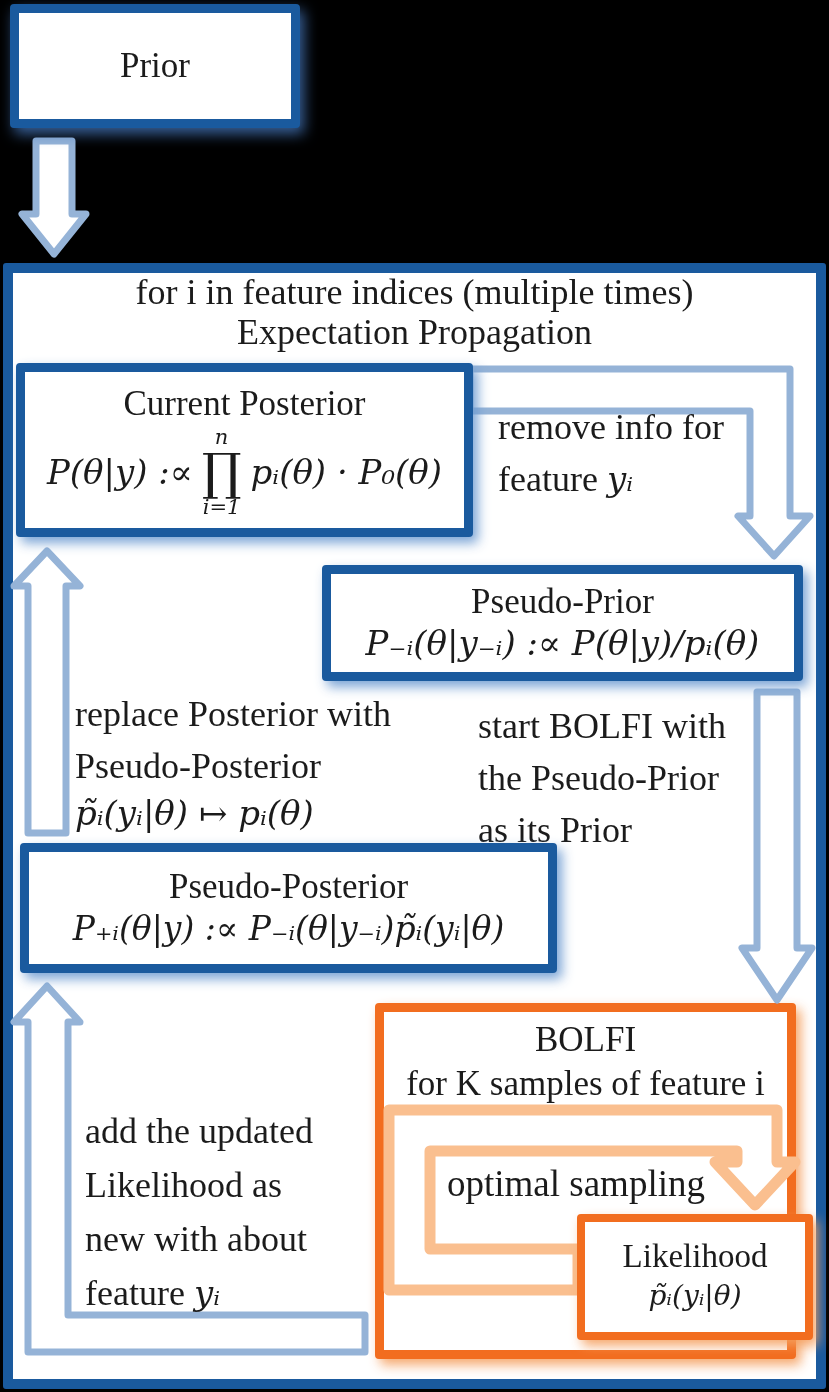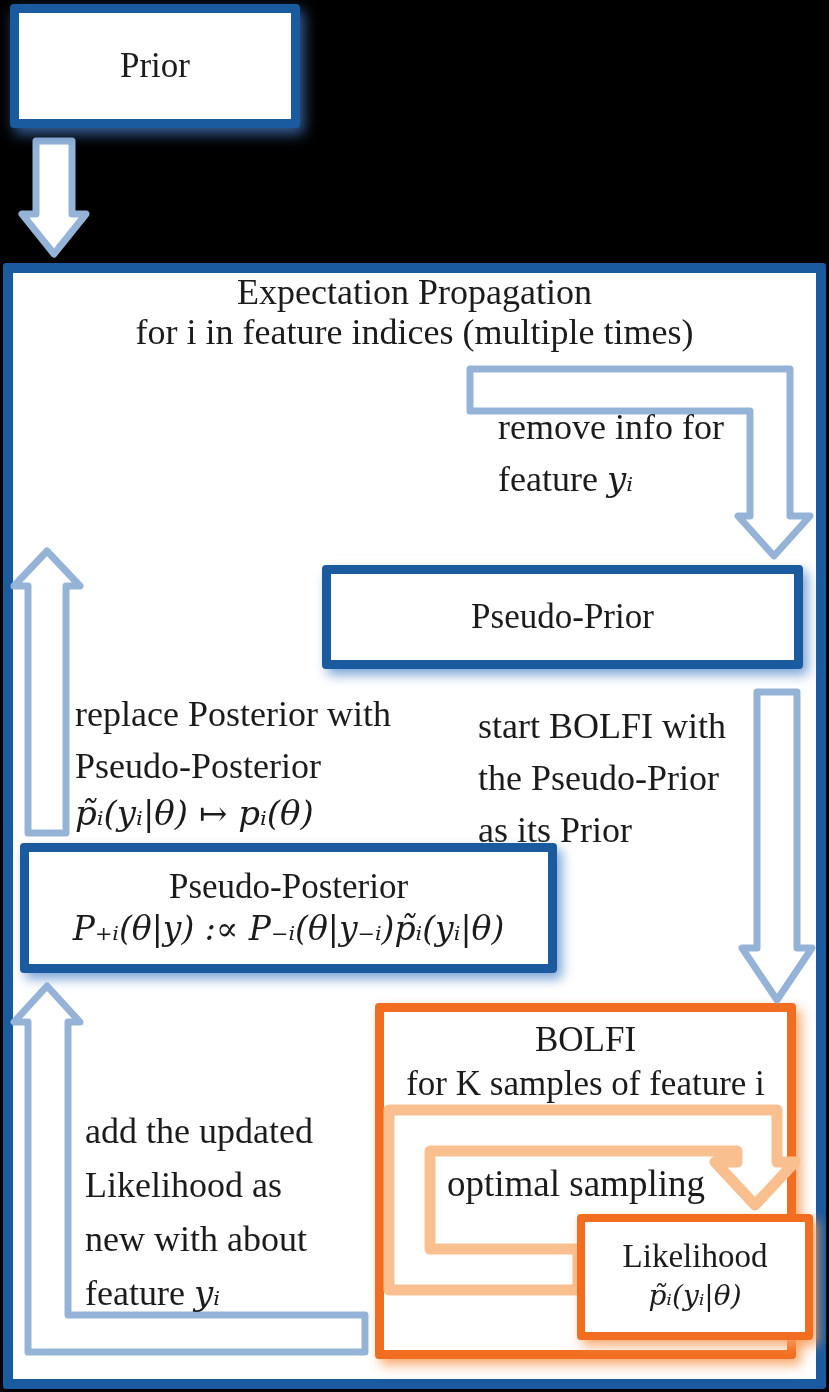--- a/index.html
+++ b/index.html
@@ -96,32 +96,45 @@
     <polygon class="blue-arrow" points="365,1315 68,1315 68,1022 80,1022 47,986 14,1022 28,1022 28,1352 365,1352"></polygon>
 
     <polygon class="orange-arrow" points="578,1249 430,1249 430,1151 737,1151 737,1162 715,1162 755,1205 795,1162 777,1162 777,1110 389,1110 389,1290 578,1290"></polygon>
   </svg>
 
   <div class="box blue z4" style="left:10px; top:4px; width:290px; height:124px; box-shadow:4px 6px 14px rgba(70,120,190,0.8);">
     <div class="title">Prior</div>
   </div>
 
   <div class="ep-title">
+    <div>for i in feature indices (multiple times)</div>
     <div>Expectation Propagation</div>
-    <div>for i in feature indices (multiple times)</div>
   </div>
 
+  <div class="box blue z4" style="left:16px; top:363px; width:457px; height:174px;">
+    <div class="title">Current Posterior</div>
+    <div class="math prod-row">
+      <span>P(θ|y) :∝</span>
+      <span class="prod-stack">
+        <span class="prod-limit">n</span>
+        <span class="prod-sym">∏</span>
+        <span class="prod-limit">i=1</span>
+      </span>
+      <span>pᵢ(θ) · P₀(θ)</span>
+    </div>
+  </div>
 
   <div class="side-label" style="left:498px; top:401px;">
     <div>remove info for</div>
     <div><span>feature </span><span class="math">yᵢ</span></div>
   </div>
 
-  <div class="box blue z4" style="left:322px; top:565px; width:481px; height:104px;">
+  <div class="box blue z4" style="left:322px; top:565px; width:481px; height:116px;">
     <div class="title" style="line-height:40px;">Pseudo-Prior</div>
+    <div class="math">P₋ᵢ(θ|y₋ᵢ) :∝ P(θ|y)/pᵢ(θ)</div>
   </div>
 
   <div class="side-label" style="left:75px; top:688px;">
     <div>replace Posterior with</div>
     <div>Pseudo-Posterior</div>
     <div class="math">p̃ᵢ(yᵢ|θ) ↦ pᵢ(θ)</div>
   </div>
 
   <div class="side-label" style="left:478px; top:700px;">
     <div>start BOLFI with</div>

